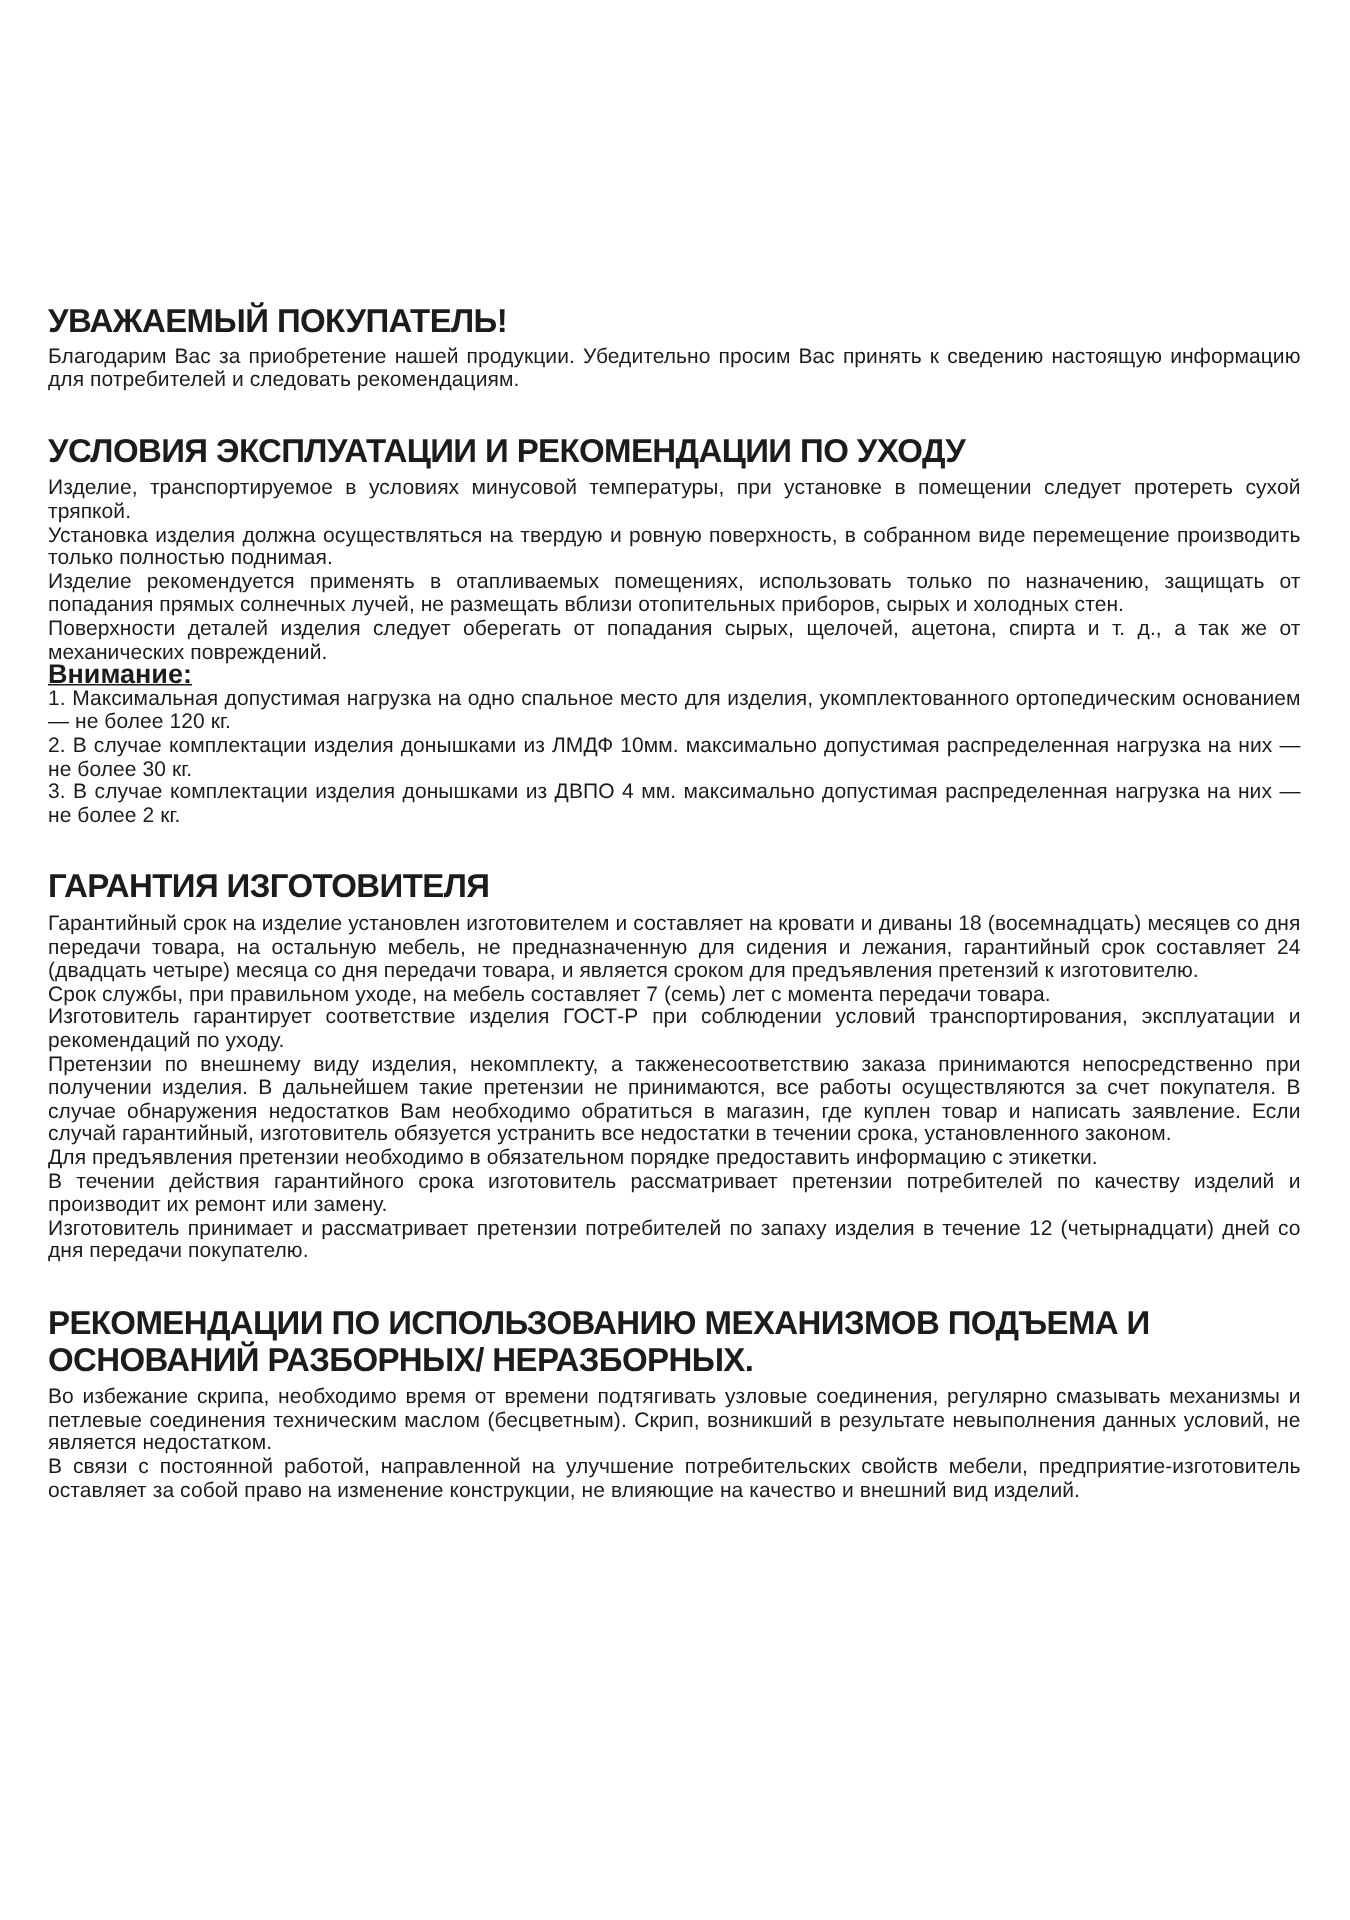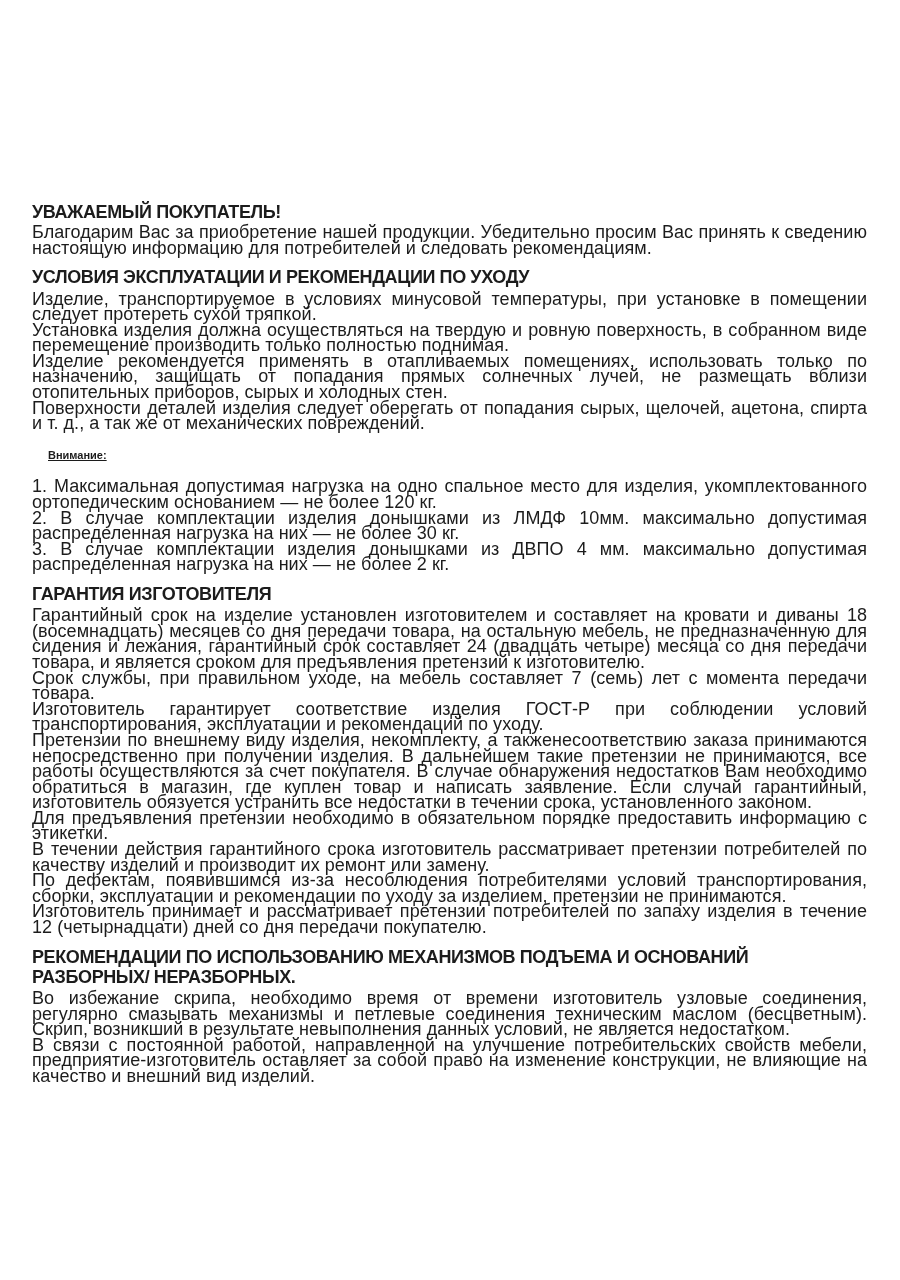--- a/index.html
+++ b/index.html
@@ -9,38 +9,38 @@
     height: 1280px;
     background: #ffffff;
     box-sizing: border-box;
     padding: 202px 33px 0 32px;
     font-family: "Liberation Sans", sans-serif;
     color: #1c1c1c;
     overflow: hidden;
   }
   .doc-heading {
     margin: 0;
-    font-size: 18px;
+    font-size: 22px;
     font-weight: bold;
     line-height: 1.12;
     letter-spacing: -0.4px;
     color: #1c1c1c;
   }
   .doc-heading.h-first { margin-bottom: 3px; }
-  .doc-heading.h-section { margin-top: 11px; margin-bottom: 4px; }
+  .doc-heading.h-section { margin-top: 28px; margin-bottom: 4px; }
   .body-p {
     margin: 0;
-    font-size: 18px;
+    font-size: 14px;
     line-height: 15.6px;
     text-align: justify;
     letter-spacing: 0.05px;
   }
   .attention-p {
-    margin: 16px;
-    font-size: 11px;
+    margin: 0;
+    font-size: 18px;
     line-height: 15.6px;
     font-weight: bold;
     text-decoration: underline;
   }
 </style>
 </head>
 <body>
 
 <div class="page">
 
@@ -57,20 +57,19 @@
   <p class="body-p">2. В случае комплектации изделия донышками из ЛМДФ 10мм. максимально допустимая распределенная нагрузка на них — не более 30 кг.</p>
   <p class="body-p">3. В случае комплектации изделия донышками из ДВПО 4 мм. максимально допустимая распределенная нагрузка на них — не более 2 кг.</p>
 
   <h2 class="doc-heading h-section">ГАРАНТИЯ ИЗГОТОВИТЕЛЯ</h2>
   <p class="body-p">Гарантийный срок на изделие установлен изготовителем и составляет на кровати и диваны 18 (восемнадцать) месяцев со дня передачи товара, на остальную мебель, не предназначенную для сидения и лежания, гарантийный срок составляет 24 (двадцать четыре) месяца со дня передачи товара, и является сроком для предъявления претензий к изготовителю.</p>
   <p class="body-p">Срок службы, при правильном уходе, на мебель составляет 7 (семь) лет с момента передачи товара.</p>
   <p class="body-p">Изготовитель гарантирует соответствие изделия ГОСТ-Р при соблюдении условий транспортирования, эксплуатации и рекомендаций по уходу.</p>
   <p class="body-p">Претензии по внешнему виду изделия, некомплекту, а такженесоответствию заказа принимаются непосредственно при получении изделия. В дальнейшем такие претензии не принимаются, все работы осуществляются за счет покупателя. В случае обнаружения недостатков  Вам необходимо обратиться в магазин, где куплен товар и написать заявление. Если случай гарантийный, изготовитель обязуется устранить все недостатки в течении срока, установленного законом.</p>
   <p class="body-p">Для предъявления претензии необходимо в обязательном порядке предоставить информацию с этикетки.</p>
   <p class="body-p">В течении действия гарантийного срока изготовитель рассматривает претензии потребителей по качеству изделий и производит их ремонт или замену.</p>
-  <p class="body-p">По дефектам, появившимся из-за несоблюдения потребителями условий транспортирования, сборки, эксплуатации и рекомендации по уходу за изделием, претензии не принимаются.</p>
   <p class="body-p">Изготовитель принимает и рассматривает претензии потребителей по запаху изделия в течение 12 (четырнадцати) дней со дня передачи  покупателю.</p>
 
   <h2 class="doc-heading h-section">РЕКОМЕНДАЦИИ ПО ИСПОЛЬЗОВАНИЮ МЕХАНИЗМОВ ПОДЪЕМА И ОСНОВАНИЙ РАЗБОРНЫХ/ НЕРАЗБОРНЫХ.</h2>
-  <p class="body-p">Во избежание скрипа, необходимо время от времени изготовитель узловые соединения, регулярно смазывать механизмы и петлевые соединения техническим маслом (бесцветным). Скрип, возникший в результате невыполнения данных условий, не является недостатком.</p>
+  <p class="body-p">Во избежание скрипа, необходимо время от времени подтягивать узловые соединения, регулярно смазывать механизмы и петлевые соединения техническим маслом (бесцветным). Скрип, возникший в результате невыполнения данных условий, не является недостатком.</p>
   <p class="body-p">В связи с постоянной работой, направленной на улучшение потребительских свойств мебели, предприятие-изготовитель оставляет за собой право на изменение конструкции, не влияющие на качество и внешний вид изделий.</p>
 
 </div>
 
 </body></html>

